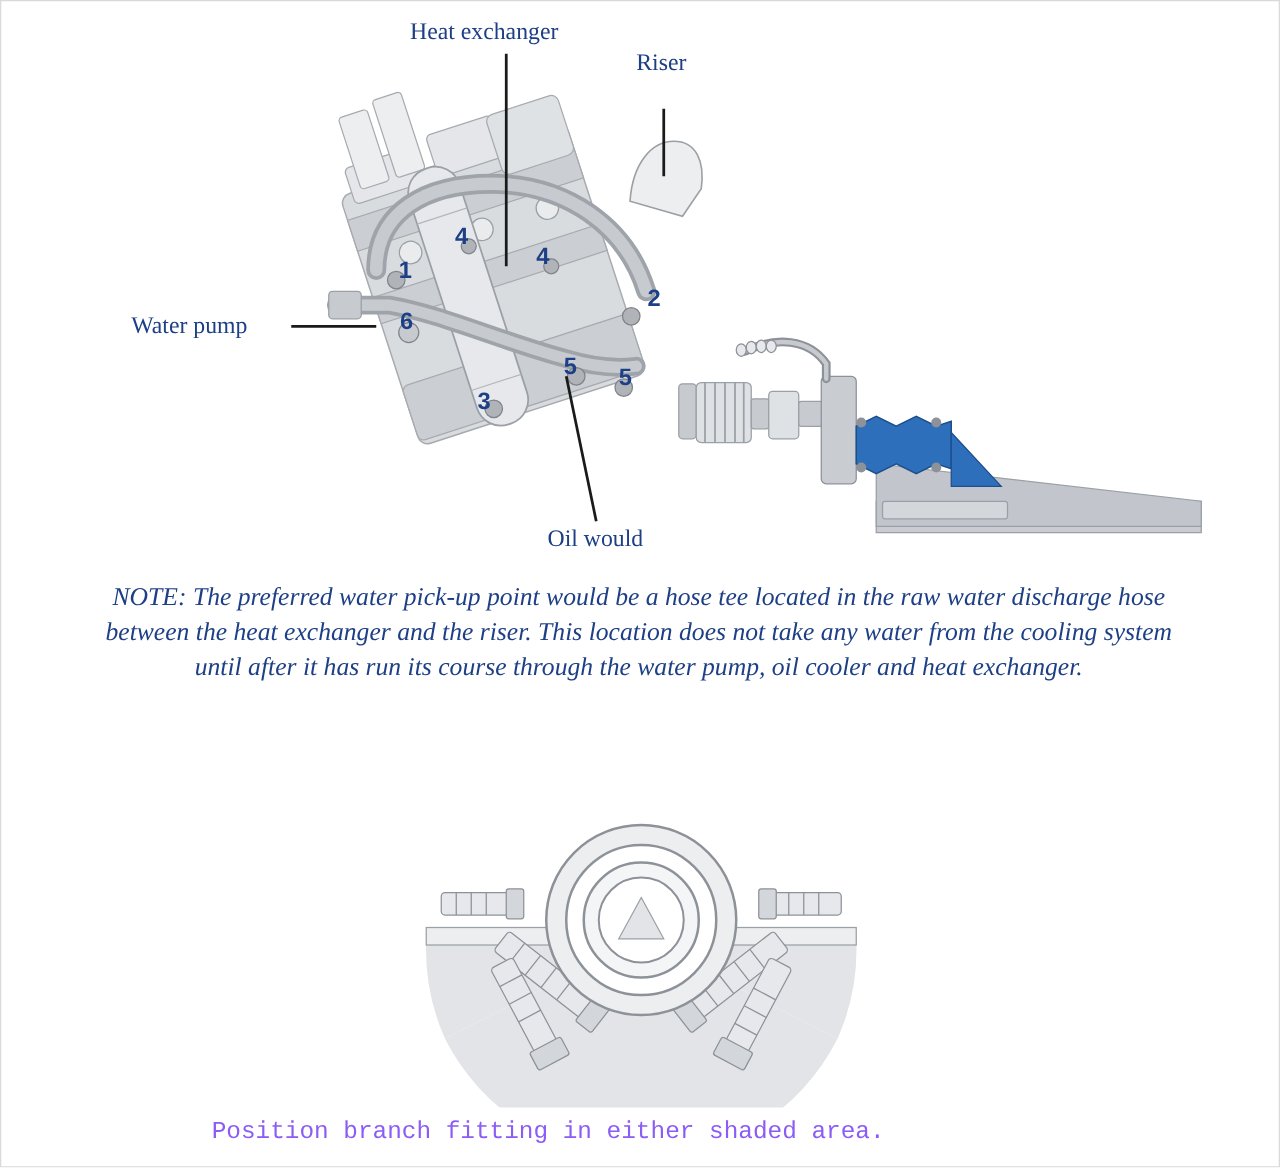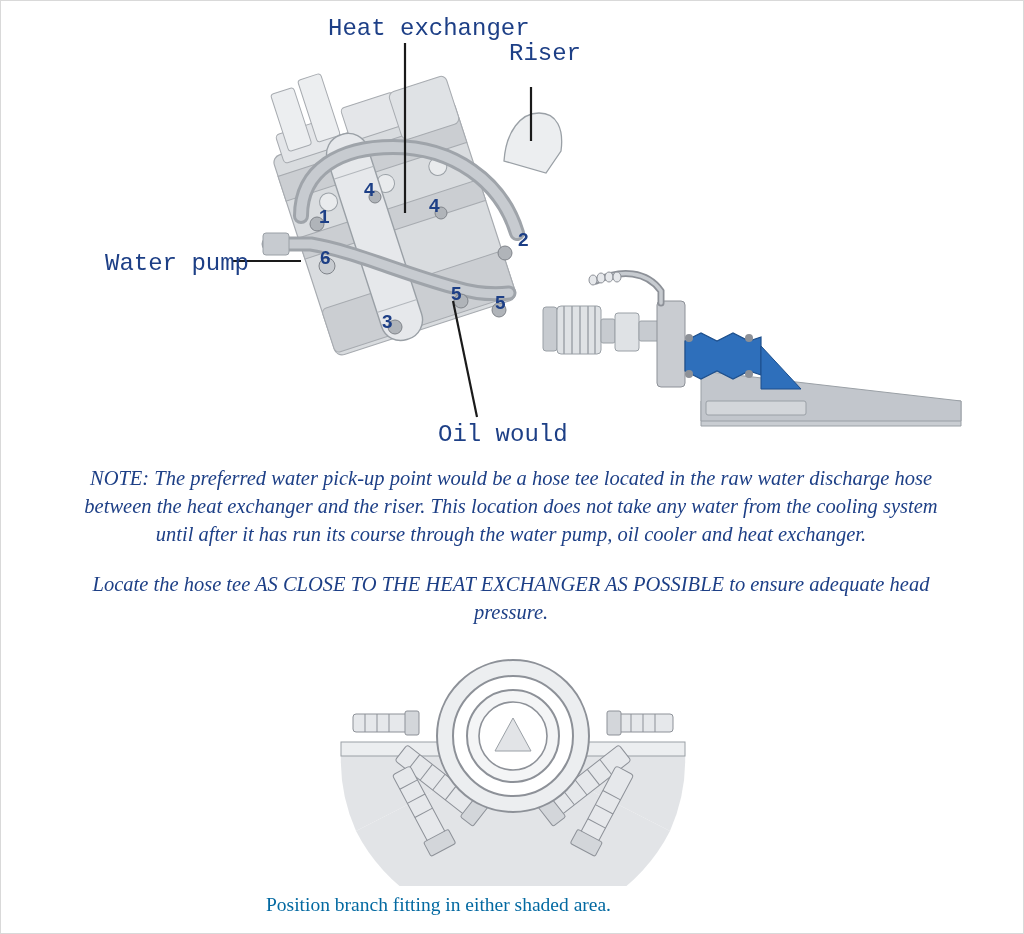--- a/index.html
+++ b/index.html
@@ -29,22 +29,22 @@
     position: absolute;
     left: 0;
     top: 0;
     width: 1024px;
     height: 455px;
   }
   .figure-top svg { display: block; }
 
   .callout-label {
     position: absolute;
-    font-family: Liberation Mono, monospace;
-    font-size: 24px;
+    font-family: Liberation Serif, serif;
+    font-size: 19px;
     color: #1d3f86;
     white-space: nowrap;
   }
   #lbl-heat { left: 327px; top: 14px; }
   #lbl-riser { left: 508px; top: 39px; }
   #lbl-waterpump { left: 104px; top: 249px; }
   #lbl-oilcooler { left: 437px; top: 420px; }
 
   .num {
     position: absolute;
@@ -81,23 +81,23 @@
     height: 230px;
   }
   .figure-bottom svg { display: block; }
 
   .caption {
     position: absolute;
     left: 0;
     top: 893px;
     width: 875px;
     text-align: center;
-    font-family: Liberation Serif, serif;
+    font-family: Liberation Mono, monospace;
     font-size: 19.5px;
-    color: #0369a1;
+    color: #8b5cf6;
   }
 </style>
 </head>
 <body>
 
 <div class="page">
 
   <div class="figure-top">
     <svg width="1024" height="455" viewBox="0 0 1024 455" xmlns="http://www.w3.org/2000/svg">
 
@@ -204,21 +204,20 @@
     <span class="num" style="left:381px; top:310px;">3</span>
     <span class="num" style="left:363px; top:178px;">4</span>
     <span class="num" style="left:428px; top:194px;">4</span>
     <span class="num" style="left:450px; top:282px;">5</span>
     <span class="num" style="left:494px; top:291px;">5</span>
     <span class="num" style="left:319px; top:246px;">6</span>
   </div>
 
   <div class="note-block">
     <p class="note-para">NOTE: The preferred water pick-up point would be a hose tee located in the raw water discharge hose between the heat exchanger and the riser. This location does not take any water from the cooling system until after it has run its course through the water pump, oil cooler and heat exchanger.</p>
-    <p class="note-para">Locate the hose tee AS CLOSE TO THE HEAT EXCHANGER AS POSSIBLE to ensure adequate head pressure.</p>
   </div>
 
   <div class="figure-bottom">
     <svg width="1024" height="230" viewBox="0 0 1024 230" xmlns="http://www.w3.org/2000/svg">
 
       <g>
         <path d="M512,95 L355,175 A176,176 0 0 1 340,95 Z" fill="#e2e4e7"></path>
         <path d="M512,95 L669,175 A176,176 0 0 0 684,95 Z" fill="#e2e4e7"></path>
         <path d="M512,95 L355,175 A176,176 0 0 0 669,175 Z" fill="#e2e4e7"></path>
       </g>

